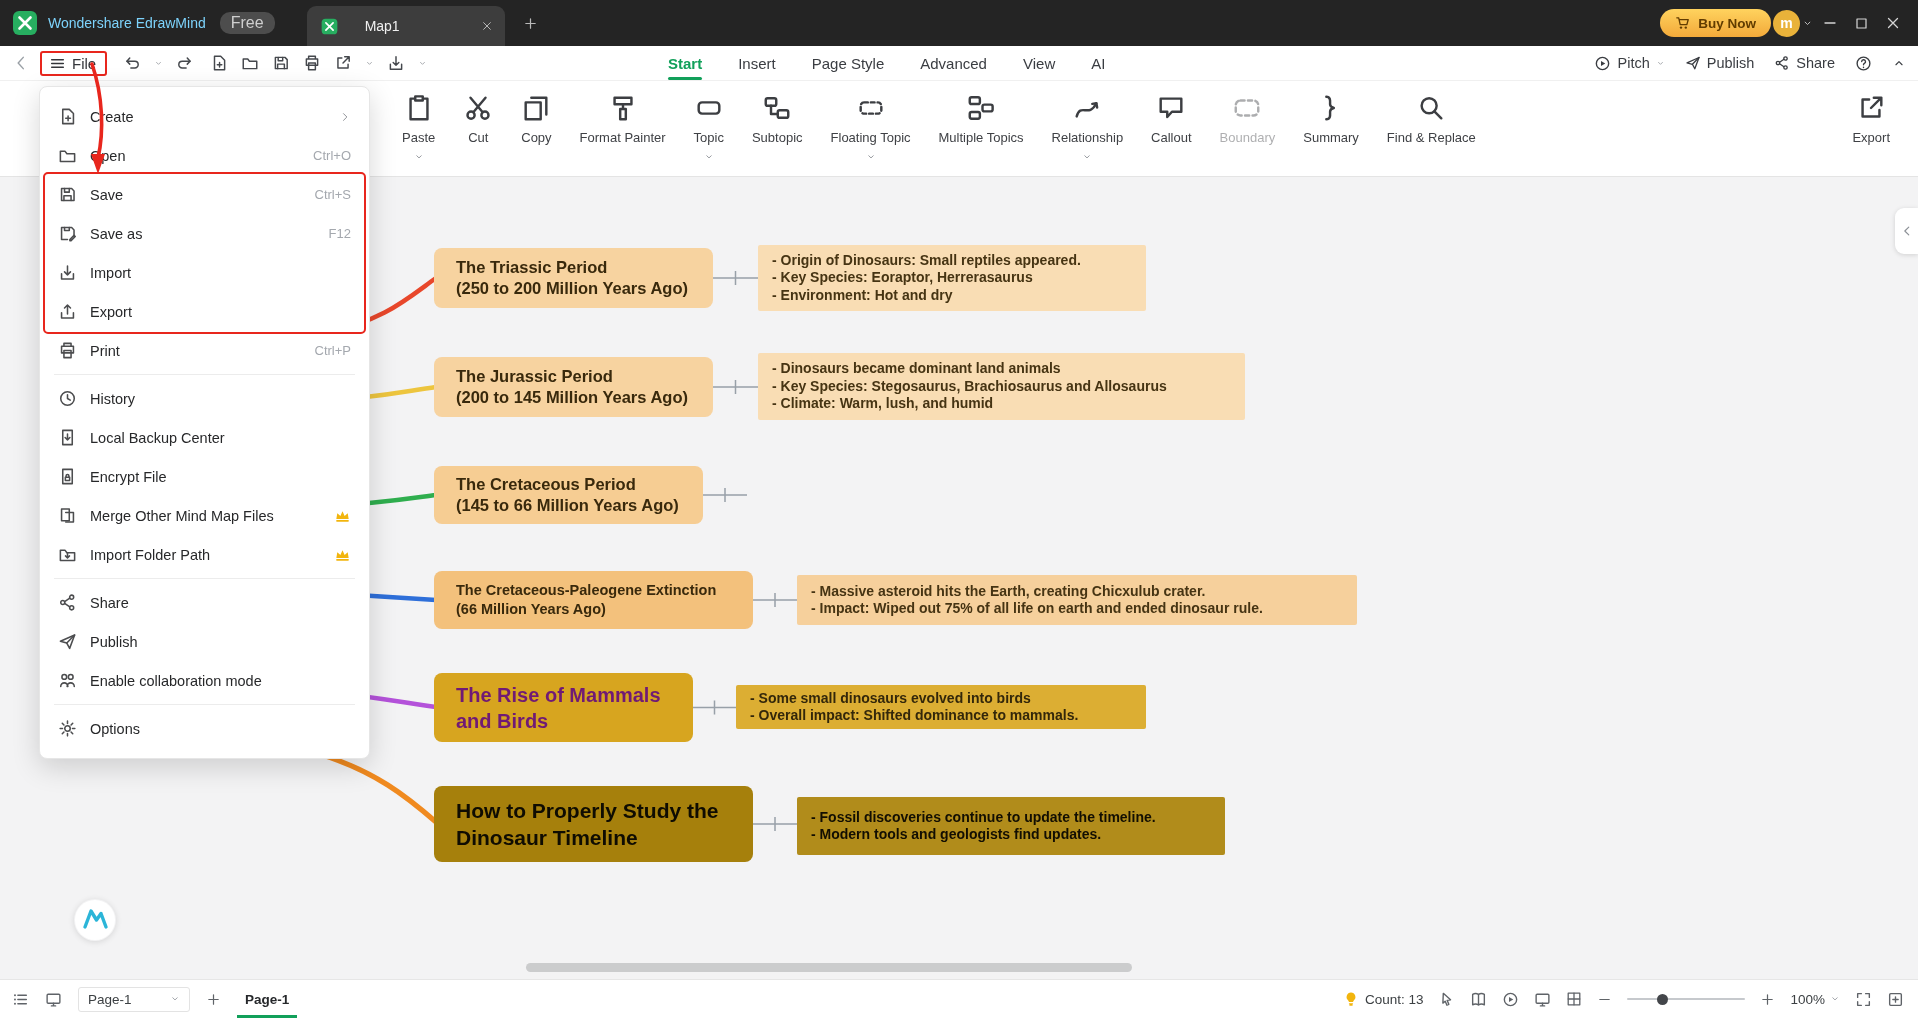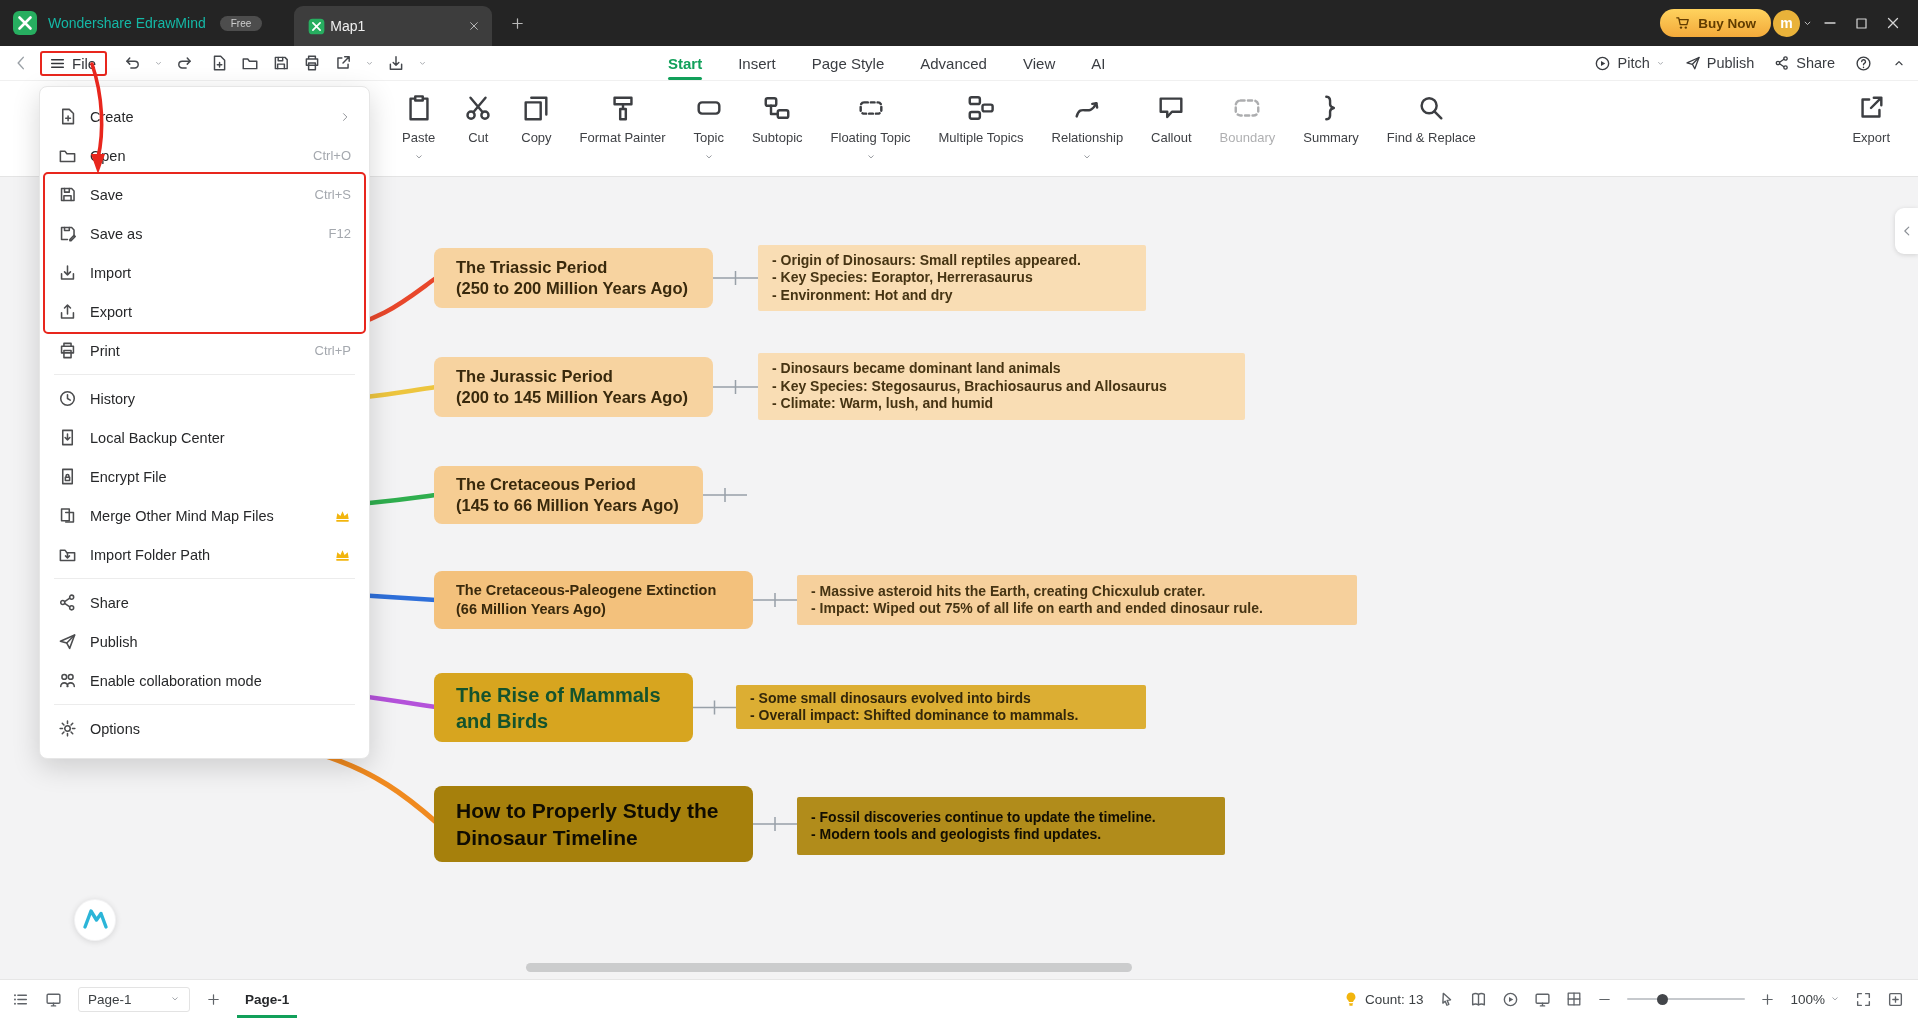--- a/index.html
+++ b/index.html
@@ -3,23 +3,23 @@
 <meta charset="utf-8">
 <style>
   * { margin:0; padding:0; box-sizing:border-box; }
   html,body { width:1918px; height:1018px; overflow:hidden; }
   body { font-family:"Liberation Sans", sans-serif; cursor:default; }
   .app { position:relative; width:1918px; height:1018px; background:#fff; overflow:hidden; }
 
   
   .titlebar { position:absolute; top:0; left:0; right:0; height:46px; background:#242424; display:flex; align-items:center; padding:0 10px 0 12px; z-index:10; }
   .tb-left { display:flex; align-items:center; height:100%; }
-  .tb-title { color:#14b8a6; font-size:14px; margin-left:10px; }
-  .tb-free { background:#4d4d4d; color:#cfcfcf; font-size:10px; border-radius:10px; padding:2px 11px; margin-left:14px; }
-  .tb-tab { display:flex; align-items:center; gap:5px; background:#3d3d3d; border-radius:9px 9px 0 0; height:40px; margin-top:6px; margin-left:32px; padding:0 12px 0 14px; width:198px; }
+  .tb-title { color:#7dd3fc; font-size:14px; margin-left:10px; }
+  .tb-free { background:#4d4d4d; color:#cfcfcf; font-size:16px; border-radius:10px; padding:2px 11px; margin-left:14px; }
+  .tb-tab { display:flex; align-items:center; gap:27px; background:#3d3d3d; border-radius:9px 9px 0 0; height:40px; margin-top:6px; margin-left:32px; padding:0 12px 0 14px; width:198px; }
   .tb-tab-label { color:#f0f0f0; font-size:14px; flex:1; }
   .tb-tab-close { color:#b9b9b9; display:flex; }
   .tb-newtab { color:#b9b9b9; margin-left:18px; display:flex; }
   .tb-right { margin-left:auto; display:flex; align-items:center; gap:2px; }
   .buy-now { display:flex; align-items:center; gap:7px; height:28px; border-radius:14px; padding:0 15px; background:linear-gradient(180deg,#ffd35e,#f2a93a); color:#613c00; font-weight:bold; font-size:13.5px; }
   .avatar { width:27px; height:27px; border-radius:50%; background:#e9b23a; color:#fff; font-weight:bold; font-size:14px; display:flex; align-items:center; justify-content:center; }
   .av-caret { color:#cfcfcf; display:flex; }
   .win-btn { color:#d4d4d4; display:flex; padding:0 7px; }
 
   
@@ -439,21 +439,21 @@
         <div class="topic" style="left: 434px; top: 289px; width: 269px; height: 58px; background: rgb(246, 205, 147); color: rgb(57, 41, 12); font-size: 16.5px;">
           <div class="t-title">The Cretaceous Period</div>
           <div class="t-sub">(145 to 66 Million Years Ago)</div>
         </div>
         <div class="topic" style="left: 434px; top: 394px; width: 319px; height: 58px; background: rgb(243, 193, 124); color: rgb(57, 41, 12); font-size: 14.5px;">
           <div class="t-title">The Cretaceous-Paleogene Extinction</div>
           <div class="t-sub">(66 Million Years Ago)</div>
         </div>
         <div class="note" style="left: 797px; top: 398px; width: 560px; height: 50px; background: rgb(246, 208, 156); color: rgb(70, 52, 19);">- Massive asteroid hits the Earth, creating Chicxulub crater.
 - Impact: Wiped out 75% of all life on earth and ended dinosaur rule.</div>
-        <div class="topic" style="left: 434px; top: 496px; width: 259px; height: 69px; background: rgb(215, 165, 31); color: #14532d; font-size: 20px;">
+        <div class="topic" style="left: 434px; top: 496px; width: 259px; height: 69px; background: rgb(215, 165, 31); color: #701a75; font-size: 20px;">
           <div class="t-title">The Rise of Mammals and Birds</div>
         </div>
         <div class="note" style="left: 736px; top: 508px; width: 410px; height: 44px; background: rgb(220, 174, 51); color: rgb(51, 39, 10);">- Some small dinosaurs evolved into birds
 - Overall impact: Shifted dominance to mammals.</div>
         <div class="topic" style="left: 434px; top: 609px; width: 319px; height: 76px; background: rgb(166, 128, 12); color: rgb(15, 12, 2); font-size: 21px;">
           <div class="t-title">How to Properly Study the Dinosaur Timeline</div>
         </div>
         <div class="note" style="left: 797px; top: 620px; width: 428px; height: 58px; background: rgb(177, 140, 27); color: rgb(18, 14, 2);">- Fossil discoveries continue to update the timeline.
 - Modern tools and geologists find updates.</div>
       </div>

